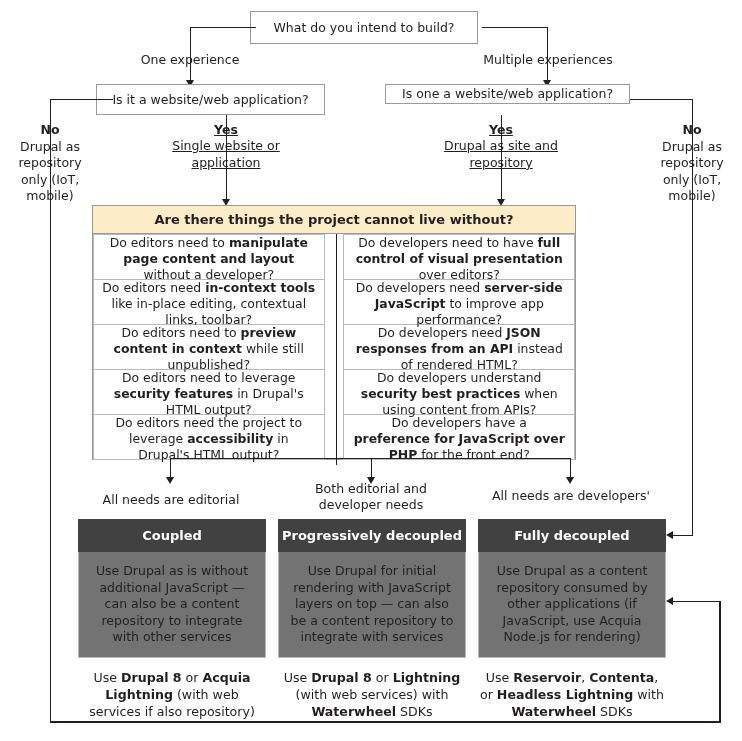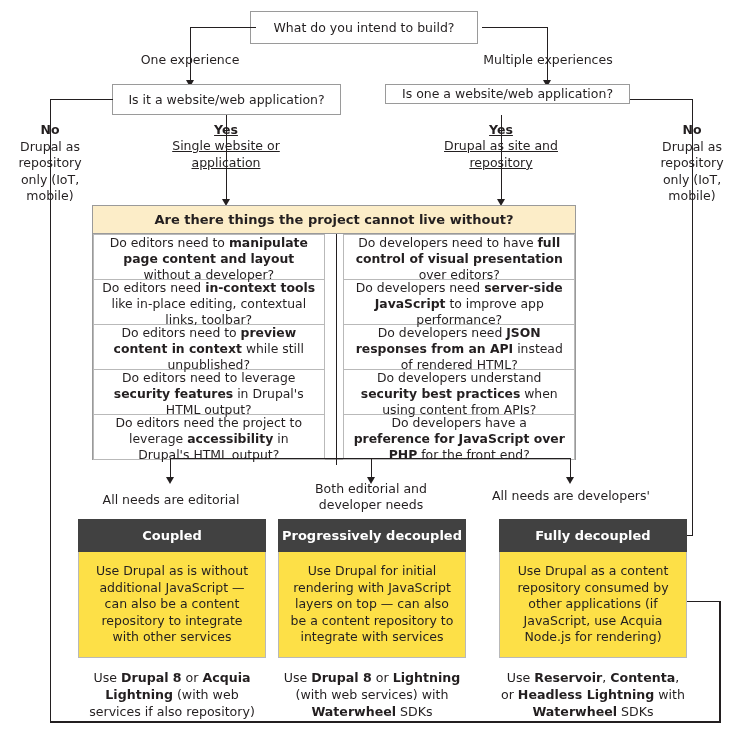--- a/index.html
+++ b/index.html
@@ -123,21 +123,21 @@
     height: 33px;
     display: flex;
     align-items: center;
     justify-content: center;
     text-align: center;
   }
   .card-body {
     box-sizing: border-box;
     border: 1px solid #b9b9b9;
     border-top: none;
-    background: #fde047;
+    background: #737373;
     min-height: 106px;
     display: flex;
     align-items: center;
     justify-content: center;
     text-align: center;
     padding: 6px 10px;
     font-size: 12.5px;
     line-height: 1.32;
     color: #231f20;
   }
@@ -163,21 +163,21 @@
   <div class="abs ln-v" style="left:190px; top:27px; height:55px;"></div>
   <div class="abs arrow-d" style="left:186px; top:80px;"></div>
 
   <div class="abs ln-h" style="left:482px; top:27px; width:66px;"></div>
   <div class="abs ln-v" style="left:547px; top:27px; height:55px;"></div>
   <div class="abs arrow-d" style="left:543px; top:80px;"></div>
 
   <div class="abs edge-label" style="left:110px; top:52px; width:160px;">One experience</div>
   <div class="abs edge-label" style="left:468px; top:52px; width:160px;">Multiple experiences</div>
 
-  <div class="abs qbox" id="l2-left" style="left:112px; top:84px; width:229px; height:31px;">
+  <div class="abs qbox" id="l2-left" style="left:96px; top:84px; width:229px; height:31px;">
     <span>Is it a website/web application?</span>
   </div>
   <div class="abs qbox" id="l2-right" style="left:385px; top:84px; width:245px; height:20px;">
     <span>Is one a website/web application?</span>
   </div>
 
   <div class="abs ln-h" style="left:50px; top:99px; width:63px;"></div>
   <div class="abs ln-v" style="left:50px; top:99px; height:623px;"></div>
 
   <div class="abs ln-h" style="left:50px; top:722px; width:671px;"></div>
@@ -279,21 +279,21 @@
     <div class="card-body">Use Drupal as is without additional JavaScript — can also be a content repository to integrate with other services</div>
     <div class="card-rec" id="rec-0"><span>Use </span><b>Drupal 8</b><span> or </span><b>Acquia Lightning</b><span> (with web services if also repository)</span></div>
   </div>
 
   <div class="abs card" style="left:278px; top:519px;">
     <div class="card-head">Progressively decoupled</div>
     <div class="card-body">Use Drupal for initial rendering with JavaScript layers on top — can also be a content repository to integrate with services</div>
     <div class="card-rec" id="rec-1"><span>Use </span><b>Drupal 8</b><span> or </span><b>Lightning</b><span> (with web services) with </span><b>Waterwheel</b><span> SDKs</span></div>
   </div>
 
-  <div class="abs card" style="left:478px; top:519px;margin-left:21px;">
+  <div class="abs card" style="left:478px; top:519px;">
     <div class="card-head">Fully decoupled</div>
     <div class="card-body">Use Drupal as a content repository consumed by other applications (if JavaScript, use Acquia Node.js for rendering)</div>
     <div class="card-rec" id="rec-2"><span>Use </span><b>Reservoir</b><span>, </span><b>Contenta</b><span>, or </span><b>Headless Lightning</b><span> with </span><b>Waterwheel</b><span> SDKs</span></div>
   </div>
 
 <div class="abs" style="left:50px; top:99px; width:1.4px; height:623px; background:#231f20;"></div>
     <div class="abs" style="left:50px; top:721px; width:671px; height:1.4px; background:#231f20;"></div>
     <div class="abs" style="left:719px; top:601px; width:1.4px; height:121px; background:#231f20;"></div>
   </div>
 

